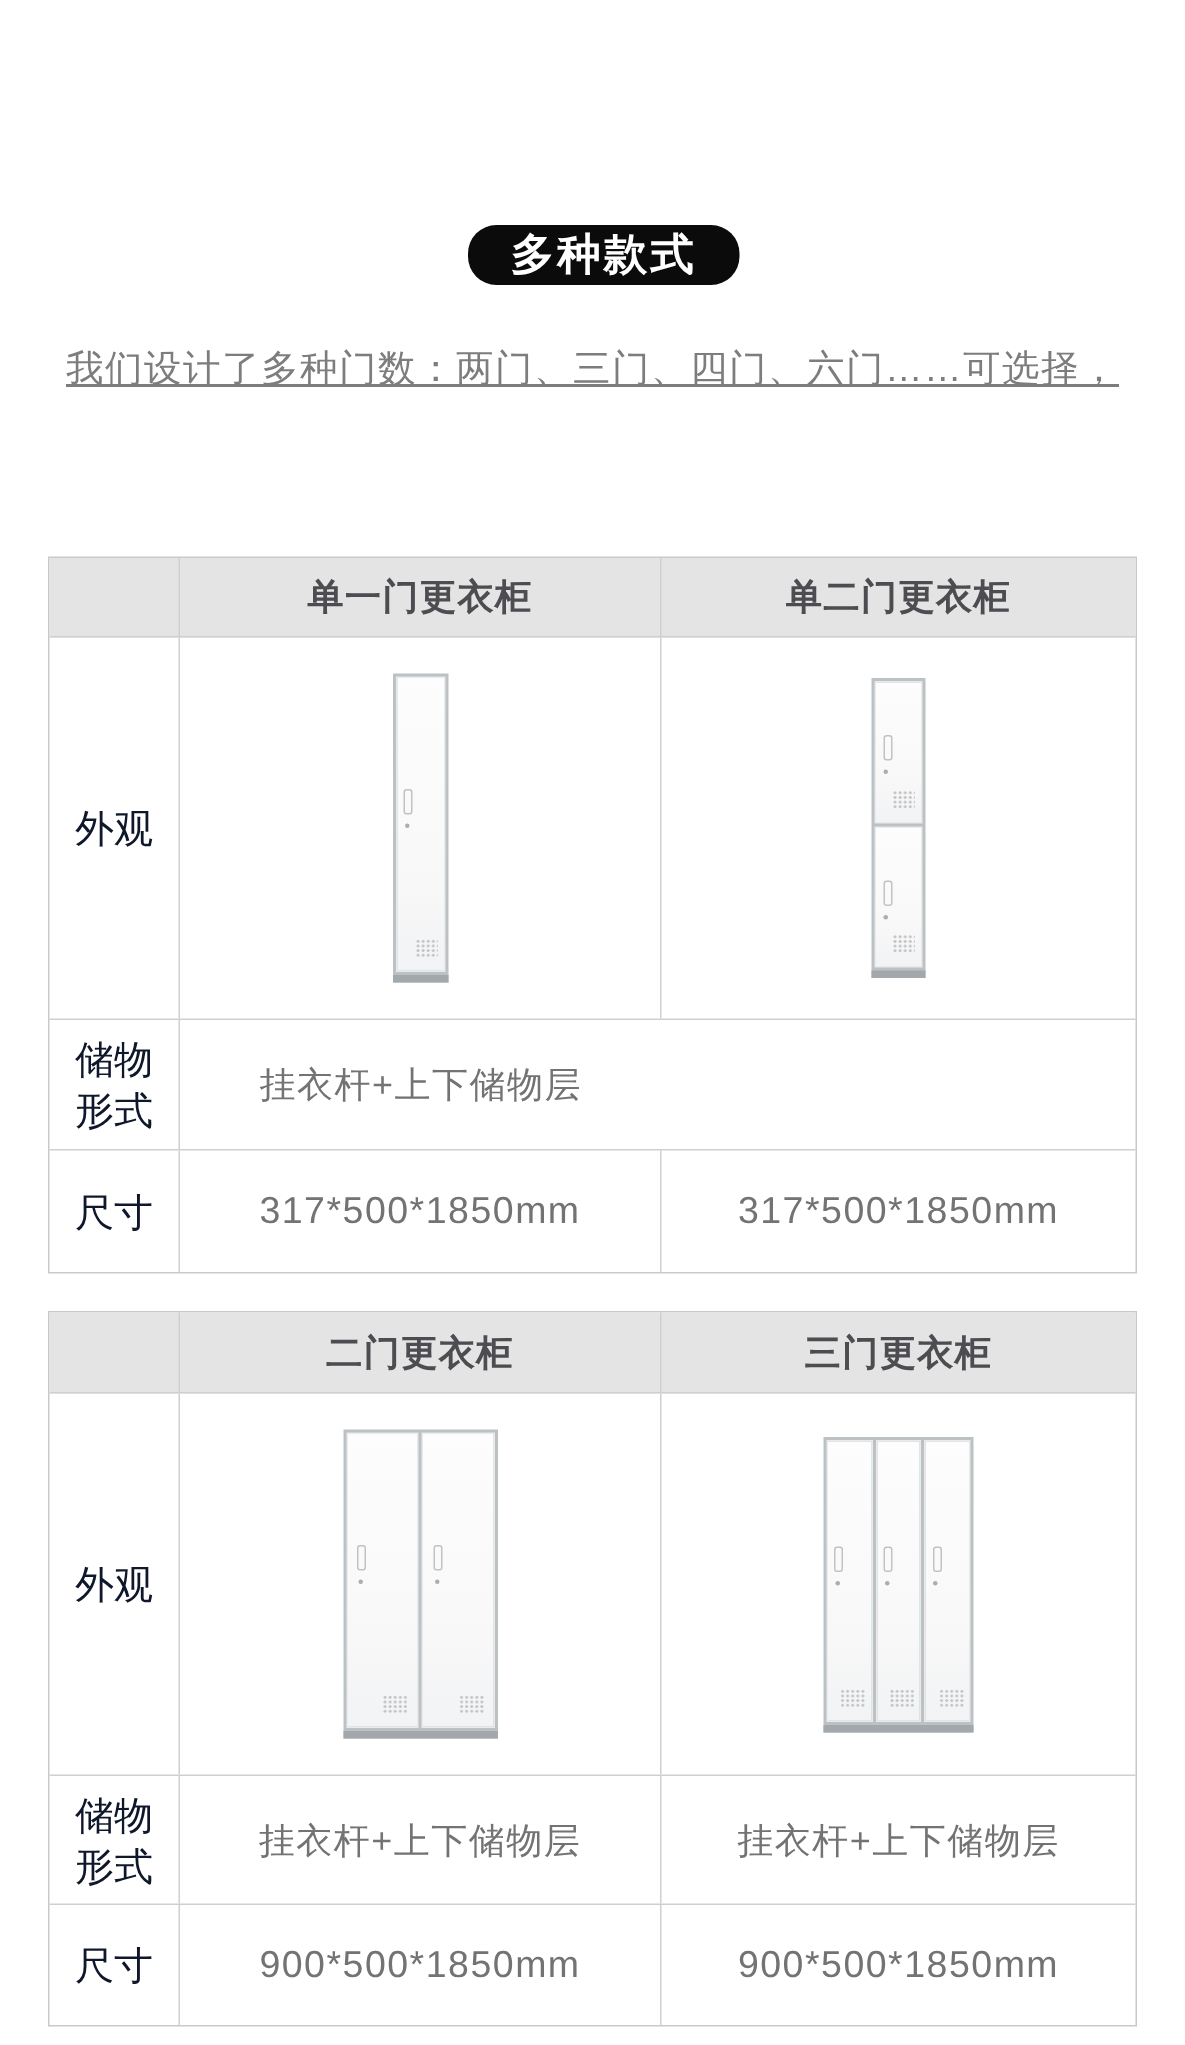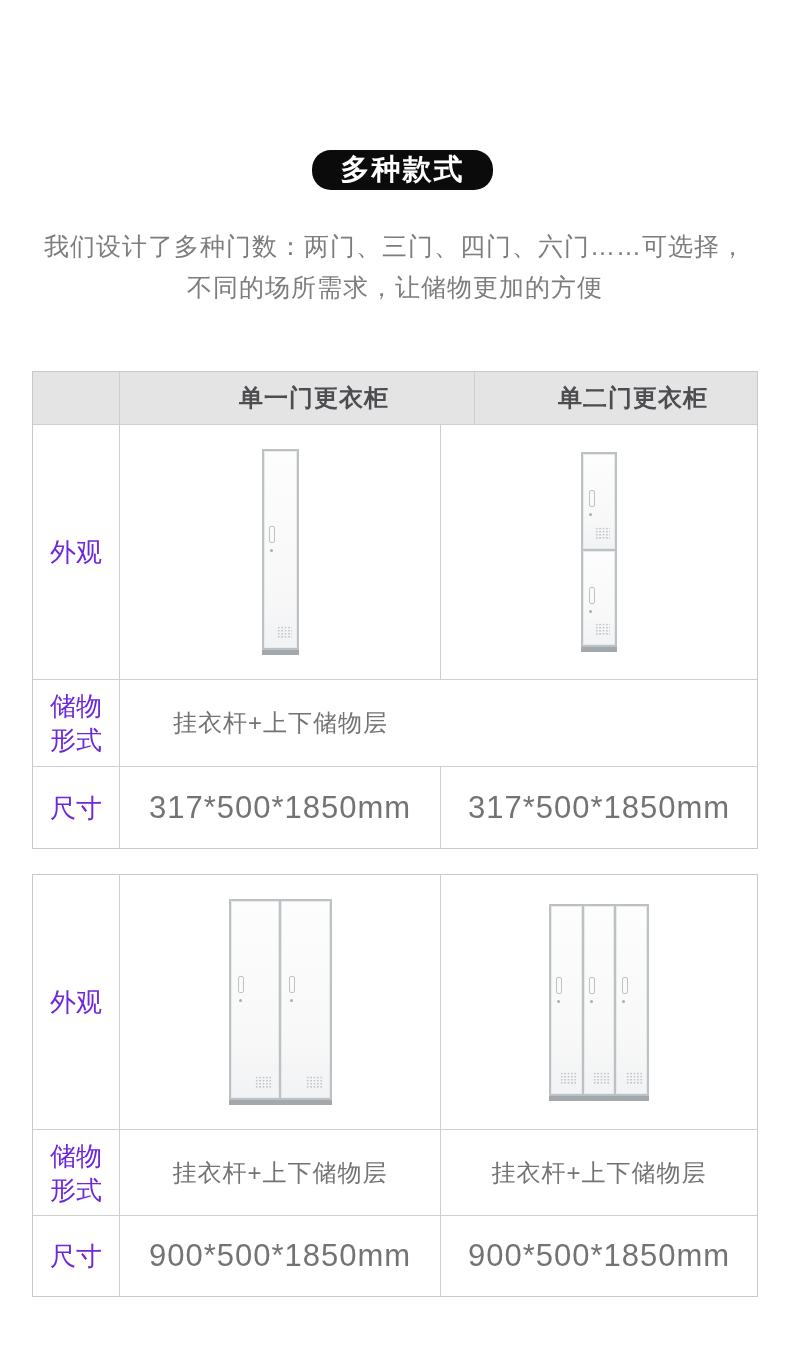--- a/index.html
+++ b/index.html
@@ -20,20 +20,21 @@
   }
   .badge span{
     color:#ffffff;font-size:29px;font-weight:bold;letter-spacing:2px;
   }
 
   
   .intro{
     position:absolute;left:0;top:226px;width:790px;
     text-align:center;color:#7d7d7d;font-size:25px;line-height:41px;
     letter-spacing:1px;
+    text-decoration:underline;
   }
 
   
   .spec-table{
     position:absolute;left:32px;width:726px;
     border:1px solid #c9c9c9;box-sizing:border-box;
     background:#ffffff;
   }
   .spec-table.t1{top:371px;}
   .spec-table.t2{top:874px;}
@@ -43,30 +44,30 @@
     box-sizing:border-box;border-right:1px solid #cfcfcf;
     display:flex;align-items:center;justify-content:center;
     text-align:center;
   }
   .td:last-child{border-right:none;}
   .col1{width:87px;flex:none;}
   .col2{width:321px;flex:none;}
   .col3{width:316px;flex:1;text-align:right;}
   .tr.header{background:#e4e4e4;}
   .tr.header .td{font-size:24px;font-weight:bold;color:#4c4c51;letter-spacing:1px;}
-  .t1 .tr.header{height:52px;gap:34px;}
+  .t1 .tr.header{height:52px;}
   .t2 .tr.header{height:53px;}
   .tr.appearance{height:254px;}
   .t1 .tr.storage{height:86px;}
   .t2 .tr.storage{height:85px;}
   .t1 .tr.size{height:81px;}
   .t2 .tr.size{height:80px;}
-  .row-label{font-size:26px;color:#6d28d9;line-height:34px;padding:0 14px;}
+  .row-label{font-size:26px;color:#0f172a;line-height:34px;padding:0 14px;}
   .cell-value{font-size:24px;color:#737373;letter-spacing:1px;}
-  .tr.size .cell-value{font-size:31px;}
+  .tr.size .cell-value{font-size:25px;}
 
   
   .locker{
     position:relative;flex:none;
     background:#bcc1c4;
     border-bottom:5px solid #a2a8ab;
     padding:2px;box-sizing:border-box;
     display:flex;gap:2px;
   }
   .locker.vertical{flex-direction:column;}
@@ -102,21 +103,20 @@
 <body>
 
 <div class="page">
 
   <div class="badge">
     <span>多种款式</span>
   </div>
 
   <div class="intro">
     <div>我们设计了多种门数：两门、三门、四门、六门……可选择，</div>
-    <div>不同的场所需求，让储物更加的方便</div>
   </div>
 
   <div class="spec-table t1">
     <div class="tr header">
       <div class="td col1"></div>
       <div class="td col2">单一门更衣柜</div>
       <div class="td col3">单二门更衣柜</div>
     </div>
     <div class="tr appearance">
       <div class="td col1 row-label">外观</div>
@@ -149,20 +149,25 @@
       <div class="td col2 cell-value">挂衣杆+上下储物层</div>
     </div>
     <div class="tr size">
       <div class="td col1 row-label">尺寸</div>
       <div class="td col2 cell-value">317*500*1850mm</div>
       <div class="td col3 cell-value">317*500*1850mm</div>
     </div>
   </div>
 
   <div class="spec-table t2">
+    <div class="tr header">
+      <div class="td col1"></div>
+      <div class="td col2">二门更衣柜</div>
+      <div class="td col3">三门更衣柜</div>
+    </div>
     <div class="tr appearance">
       <div class="td col1 row-label">外观</div>
       <div class="td col2">
         <div class="locker horizontal lk-twodoor">
           <div class="door">
             <div class="handle"></div>
             <div class="lockdot"></div>
             <div class="vents"></div>
           </div>
           <div class="door">

